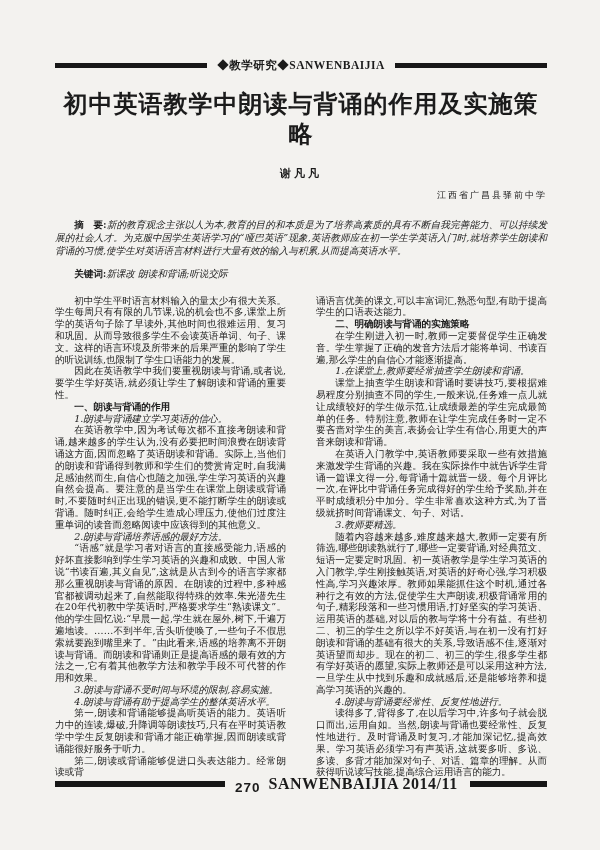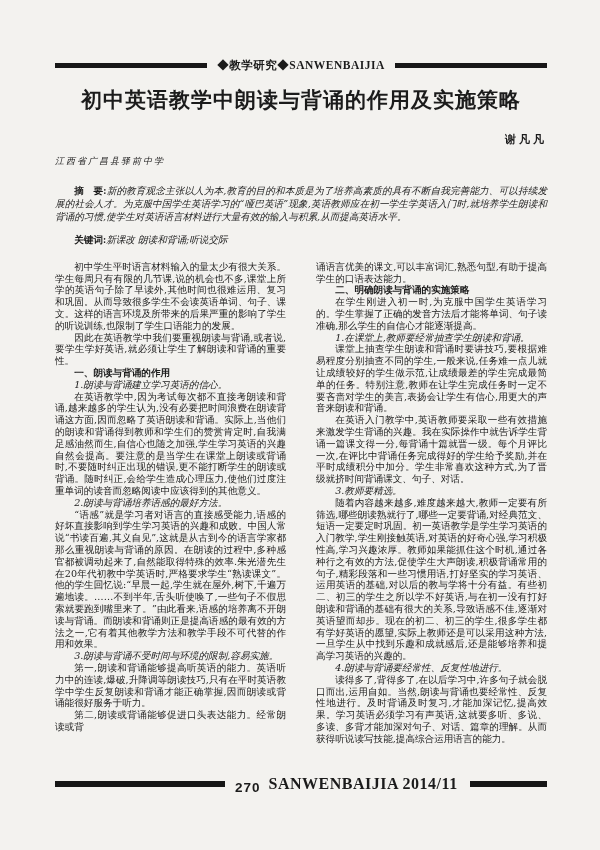--- a/index.html
+++ b/index.html
@@ -24,31 +24,30 @@
   }
   .strip-bar{height:5px;background:#181818;flex:1;}
   .strip-label{
     font-family:"Liberation Serif",serif;
     font-weight:bold;font-size:11.5px;
     padding:0 10px;white-space:nowrap;letter-spacing:.5px;
   }
   
   .article-title{
     text-align:center;
-    font-size:21px;font-weight:bold;
+    font-size:24px;font-weight:bold;
     letter-spacing:1px;line-height:1.25;
     margin:12px 0 0;
-    font-family:Liberation Mono, monospace;
   }
   .article-author{
-    text-align:right;font-size:11px;font-weight:bold;
+    text-align:center;font-size:11px;font-weight:bold;
     margin-top:17px;letter-spacing:3px;
   }
   .article-affiliation{
-    text-align:left;font-size:9px;font-style:italic;
+    text-align:right;font-size:9px;
     margin-top:8px;letter-spacing:2px;
   }
   
   .abstract{
     margin-top:16px;
     font-size:9.6px;line-height:13px;
     text-align:justify;
     font-style:italic;
     text-indent:2em;
   }
@@ -117,27 +116,28 @@
   <div class="columns">
     <div class="col">
         <p class="para body">初中学生平时语言材料输入的量太少有很大关系。学生每周只有有限的几节课,说的机会也不多,课堂上所学的英语句子除了早读外,其他时间也很难运用、复习和巩固。从而导致很多学生不会读英语单词、句子、课文。这样的语言环境及所带来的后果严重的影响了学生的听说训练,也限制了学生口语能力的发展。</p>
         <p class="para body">因此在英语教学中我们要重视朗读与背诵,或者说,要学生学好英语,就必须让学生了解朗读和背诵的重要性。</p>
         <p class="para heading">一、朗读与背诵的作用</p>
         <p class="para subheading">1.朗读与背诵建立学习英语的信心。</p>
         <p class="para body">在英语教学中,因为考试每次都不直接考朗读和背诵,越来越多的学生认为,没有必要把时间浪费在朗读背诵这方面,因而忽略了英语朗读和背诵。实际上,当他们的朗读和背诵得到教师和学生们的赞赏肯定时,自我满足感油然而生,自信心也随之加强,学生学习英语的兴趣自然会提高。要注意的是当学生在课堂上朗读或背诵时,不要随时纠正出现的错误,更不能打断学生的朗读或背诵。随时纠正,会给学生造成心理压力,使他们过度注重单词的读音而忽略阅读中应该得到的其他意义。</p>
         <p class="para subheading">2.朗读与背诵培养语感的最好方法。</p>
         <p class="para body">“语感”就是学习者对语言的直接感受能力,语感的好坏直接影响到学生学习英语的兴趣和成败。中国人常说“书读百遍,其义自见”,这就是从古到今的语言学家都那么重视朗读与背诵的原因。在朗读的过程中,多种感官都被调动起来了,自然能取得特殊的效率.朱光潜先生在20年代初教中学英语时,严格要求学生“熟读课文”。他的学生回忆说:“早晨一起,学生就在屋外,树下,千遍万遍地读。……不到半年,舌头听使唤了,一些句子不假思索就要跑到嘴里来了。”由此看来,语感的培养离不开朗读与背诵。而朗读和背诵则正是提高语感的最有效的方法之一,它有着其他教学方法和教学手段不可代替的作用和效果。</p>
         <p class="para subheading">3.朗读与背诵不受时间与环境的限制,容易实施。</p>
+        <p class="para subheading">4.朗读与背诵有助于提高学生的整体英语水平。</p>
         <p class="para body">第一,朗读和背诵能够提高听英语的能力。英语听力中的连读,爆破,升降调等朗读技巧,只有在平时英语教学中学生反复朗读和背诵才能正确掌握,因而朗读或背诵能很好服务于听力。</p>
         <p class="para body">第二,朗读或背诵能够促进口头表达能力。经常朗读或背</p>
       </div>
     <div class="col">
         <p class="para body-cont">诵语言优美的课文,可以丰富词汇,熟悉句型,有助于提高学生的口语表达能力。</p>
         <p class="para heading">二、明确朗读与背诵的实施策略</p>
-        <p class="para body">在学生刚进入初一时,为克服中国学生英语学习的。学生掌握了正确的发音方法后才能将单词、句子读准确,那么学生的自信心才能逐渐提高。</p>
+        <p class="para body">在学生刚进入初一时,教师一定要督促学生正确发音。学生掌握了正确的发音方法后才能将单词、书读百遍,那么学生的自信心才能逐渐提高。</p>
         <p class="para subheading">1.在课堂上,教师要经常抽查学生朗读和背诵。</p>
         <p class="para body">课堂上抽查学生朗读和背诵时要讲技巧,要根据难易程度分别抽查不同的学生,一般来说,任务难一点儿就让成绩较好的学生做示范,让成绩最差的学生完成最简单的任务。特别注意,教师在让学生完成任务时一定不要吝啬对学生的美言,表扬会让学生有信心,用更大的声音来朗读和背诵。</p>
         <p class="para body">在英语入门教学中,英语教师要采取一些有效措施来激发学生背诵的兴趣。我在实际操作中就告诉学生背诵一篇课文得一分,每背诵十篇就晋一级。每个月评比一次,在评比中背诵任务完成得好的学生给予奖励,并在平时成绩积分中加分。学生非常喜欢这种方式,为了晋级就挤时间背诵课文、句子、对话。</p>
         <p class="para subheading">3.教师要精选。</p>
         <p class="para body">随着内容越来越多,难度越来越大,教师一定要有所筛选,哪些朗读熟就行了,哪些一定要背诵,对经典范文、短语一定要定时巩固。初一英语教学是学生学习英语的入门教学,学生刚接触英语,对英语的好奇心强,学习积极性高,学习兴趣浓厚。教师如果能抓住这个时机,通过各种行之有效的方法,促使学生大声朗读,积极背诵常用的句子,精彩段落和一些习惯用语,打好坚实的学习英语、运用英语的基础,对以后的教与学将十分有益。有些初二、初三的学生之所以学不好英语,与在初一没有打好朗读和背诵的基础有很大的关系,导致语感不佳,逐渐对英语望而却步。现在的初二、初三的学生,很多学生都有学好英语的愿望,实际上教师还是可以采用这种方法,一旦学生从中找到乐趣和成就感后,还是能够培养和提高学习英语的兴趣的。</p>
         <p class="para subheading">4.朗读与背诵要经常性、反复性地进行。</p>
         <p class="para body">读得多了,背得多了,在以后学习中,许多句子就会脱口而出,运用自如。当然,朗读与背诵也要经常性、反复性地进行。及时背诵及时复习,才能加深记忆,提高效果。学习英语必须学习有声英语,这就要多听、多说、多读、多背才能加深对句子、对话、篇章的理解。从而获得听说读写技能,提高综合运用语言的能力。</p>
       </div>
   </div>
 

